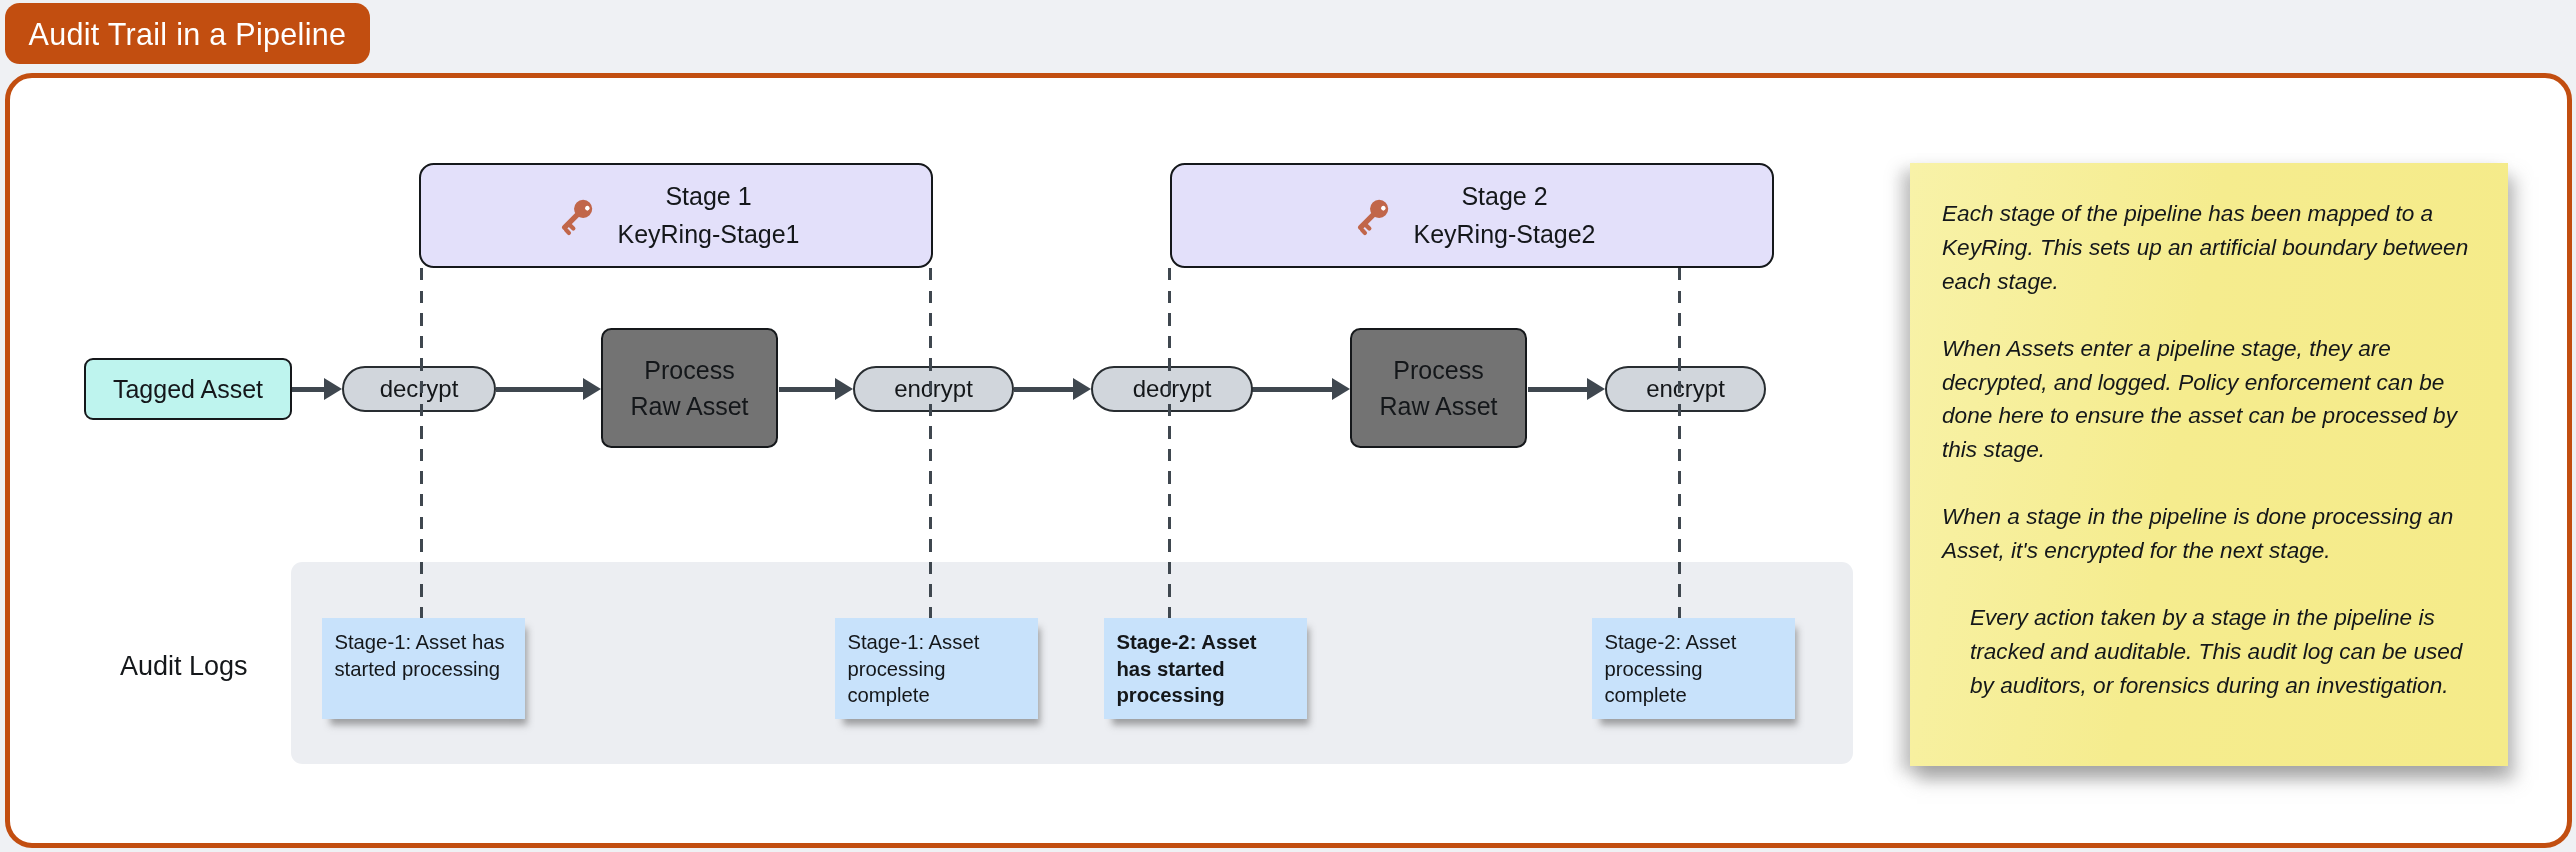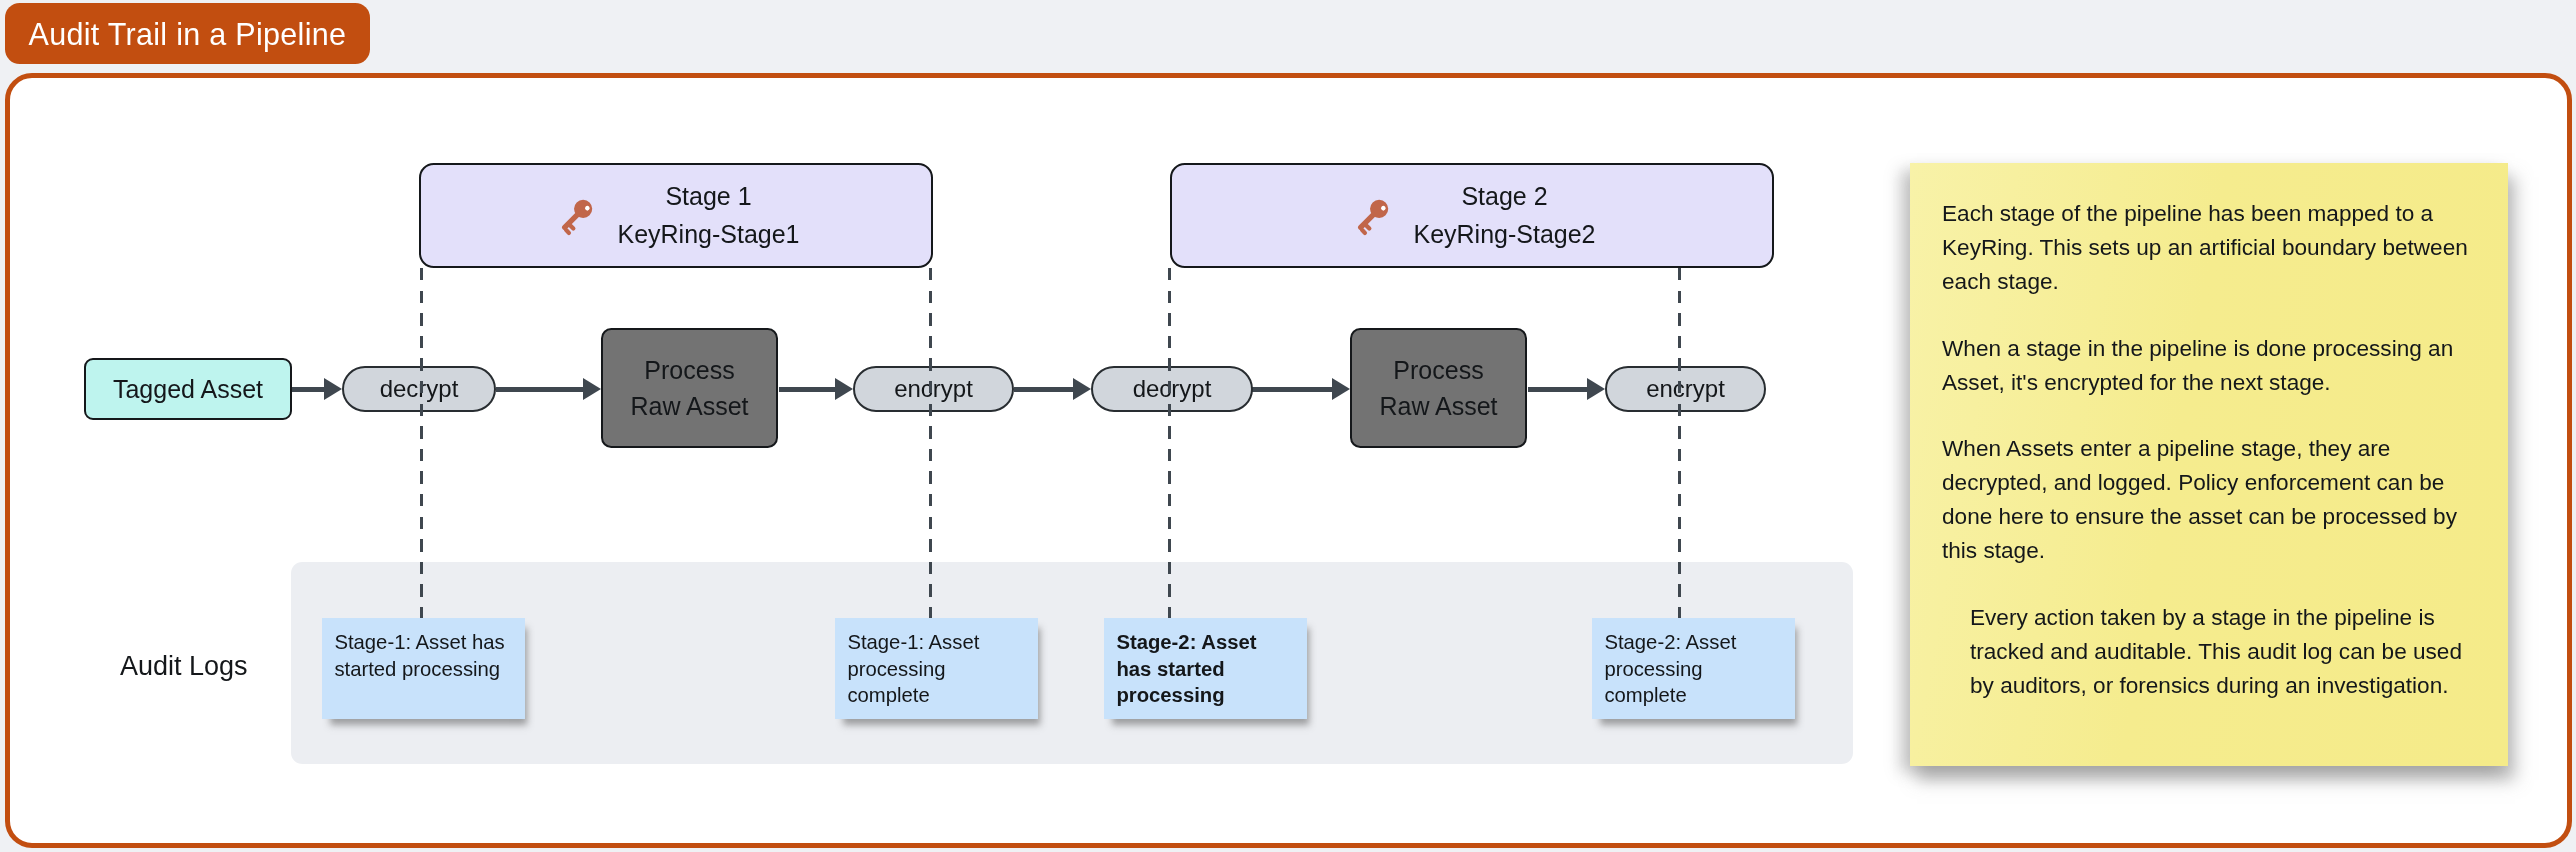--- a/index.html
+++ b/index.html
@@ -91,21 +91,21 @@
   
   .side-note{
     position:absolute;left:1910px;top:163px;width:598px;height:603px;
     box-sizing:border-box;
     background:linear-gradient(100deg,#F8F2A8 0%,#F5EC8E 45%,#F5EB89 100%);
     padding:34px 32px;
     font-size:22.6px;line-height:1.5;
     box-shadow:-9px 6.8px 14.7px rgba(130,130,130,0.45), 6.8px 13.6px 16px rgba(120,120,120,0.5);
     z-index:2;
   }
-  .side-note p{margin:0 0 33px 0;}
+  .side-note p{margin:0 0 33px 0;font-style:italic;}
   .side-note p:last-child{margin-bottom:0;margin-left:28px;}
 </style>
 </head>
 <body>
 
 <div id="canvas">
 
   <div class="title-badge">Audit Trail in a Pipeline</div>
 
   <div class="frame"></div>
@@ -200,19 +200,19 @@
   <div class="audit-band"></div>
   <div class="audit-label">Audit Logs</div>
 
   <div class="sticky" style="left:322px;">Stage-1: Asset has started processing</div>
   <div class="sticky" style="left:835px;">Stage-1: Asset processing complete</div>
   <div class="sticky" style="left:1104px;font-weight:bold;">Stage-2: Asset has started processing</div>
   <div class="sticky" style="left:1592px;">Stage-2: Asset processing complete</div>
 
   <div class="side-note">
     <p>Each stage of the pipeline has been mapped to a KeyRing. This sets up an artificial boundary between each stage.</p>
+    <p>When Assets enter a pipeline stage, they are decrypted, and logged. Policy enforcement can be done here to ensure the asset can be processed by this stage.</p>
     <p>When a stage in the pipeline is done processing an Asset, it's encrypted for the next stage.</p>
-    <p>When Assets enter a pipeline stage, they are decrypted, and logged. Policy enforcement can be done here to ensure the asset can be processed by this stage.</p>
     <p>Every action taken by a stage in the pipeline is tracked and auditable. This audit log can be used by auditors, or forensics during an investigation.</p>
   </div>
 
 </div>
 
 
 </body></html>

